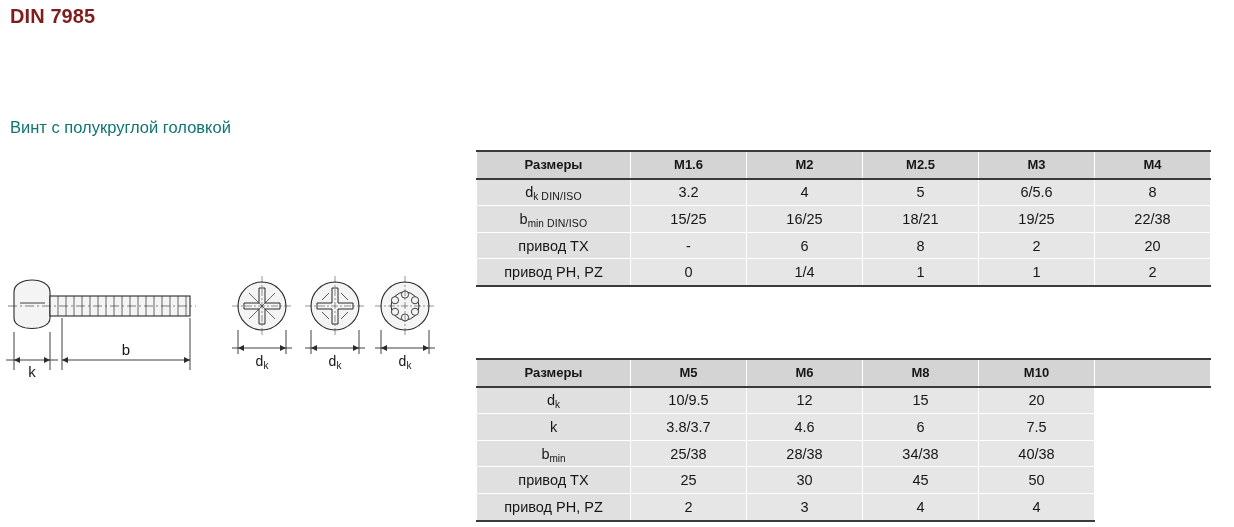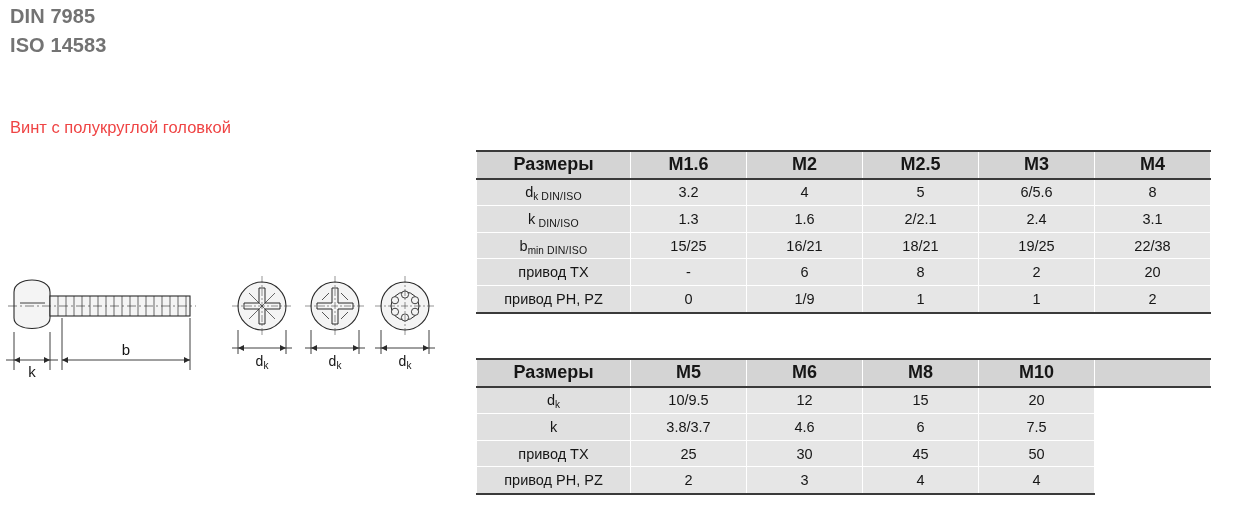--- a/index.html
+++ b/index.html
@@ -21,28 +21,28 @@
     position: absolute;
     left: 10px;
     top: 2px;
     width: 430px;
   }
   .standards .std-line {
     font-size: 20px;
     font-weight: bold;
     line-height: 1.45;
     letter-spacing: .1px;
-    color: #737373;
+    color: #7f1d1d;
   }
   .caption {
     position: absolute;
     left: 10px;
     top: 118px;
     font-size: 16.5px;
-    color: #ef4444;
+    color: #0f766e;
     white-space: nowrap;
   }
 
   
   .drawing {
     position: absolute;
     left: 0px;
     top: 262px;
     width: 460px;
     height: 130px;
@@ -69,21 +69,21 @@
     color: #161616;
     height: 25.6px;
     padding: 0 2px;
     background: #e6e6e6;
   }
   table.spec thead th {
     font-weight: bold;
     background: #d4d4d4;
     border-top: 2px solid #3a3a3a;
     border-bottom: 2px solid #3a3a3a;
-    font-size: 18px;
+    font-size: 13px;
   }
   table.spec thead th.first-col { background: #d4d4d4; }
   table.spec tbody tr:last-child td {
     border-bottom: 2px solid #3a3a3a;
     margin-top: 11px;
   }
   table.spec td.label {
     background: #e0e0e0;
   }
   table.spec td.blank {
@@ -113,21 +113,20 @@
     top: 3px;
     letter-spacing: .2px;
     text-align: center;
   }
 </style>
 </head>
 <body>
 
 <div class="standards">
   <div class="std-line">DIN 7985</div>
-  <div class="std-line">ISO 14583</div>
 </div>
 
 <div class="caption">Винт с полукруглой головкой</div>
 
 <div class="drawing">
   <svg width="460" height="130" viewBox="0 0 460 130">
     <g fill="none" stroke="#2b2b2b" stroke-width="1.1">
 
       <path d="M14 30 C14 14, 50 14, 50 30 L50 56 C50 70, 14 70, 14 56 Z" fill="#f4f4f4"></path>
 
@@ -258,47 +257,39 @@
     <tbody>
       <tr>
         <td class="label"><span>d</span><span class="sub">k</span><span class="smallcaps"> DIN/ISO</span></td>
         <td>3.2</td>
         <td>4</td>
         <td>5</td>
         <td>6/5.6</td>
         <td>8</td>
       </tr>
       <tr>
-        <td class="label"><span>k</span><span class="sub"></span><span class="smallcaps"> DIN/ISO</span></td>
-        <td>1.3</td>
-        <td>1.6</td>
-        <td>2/2.1</td>
-        <td>2.4</td>
-        <td>3.1</td>
-      </tr>
-      <tr>
         <td class="label"><span>b</span><span class="sub">min</span><span class="smallcaps"> DIN/ISO</span></td>
         <td>15/25</td>
-        <td>16/21</td>
+        <td>16/25</td>
         <td>18/21</td>
         <td>19/25</td>
         <td>22/38</td>
       </tr>
       <tr>
         <td class="label">привод TX</td>
         <td>-</td>
         <td>6</td>
         <td>8</td>
         <td>2</td>
         <td>20</td>
       </tr>
       <tr>
         <td class="label">привод PH, PZ</td>
         <td>0</td>
-        <td>1/9</td>
+        <td>1/4</td>
         <td>1</td>
         <td>1</td>
         <td>2</td>
       </tr>
     </tbody>
   </table>
 </div>
 
 <div class="table-wrap" id="table-two">
   <table class="spec">
@@ -331,20 +322,28 @@
       </tr>
       <tr>
         <td class="label"><span>k</span><span class="sub"></span></td>
         <td>3.8/3.7</td>
         <td>4.6</td>
         <td>6</td>
         <td>7.5</td>
         <td class="blank"></td>
       </tr>
       <tr>
+        <td class="label"><span>b</span><span class="sub">min</span></td>
+        <td>25/38</td>
+        <td>28/38</td>
+        <td>34/38</td>
+        <td>40/38</td>
+        <td class="blank"></td>
+      </tr>
+      <tr>
         <td class="label">привод TX</td>
         <td>25</td>
         <td>30</td>
         <td>45</td>
         <td>50</td>
         <td class="blank"></td>
       </tr>
       <tr>
         <td class="label">привод PH, PZ</td>
         <td>2</td>

